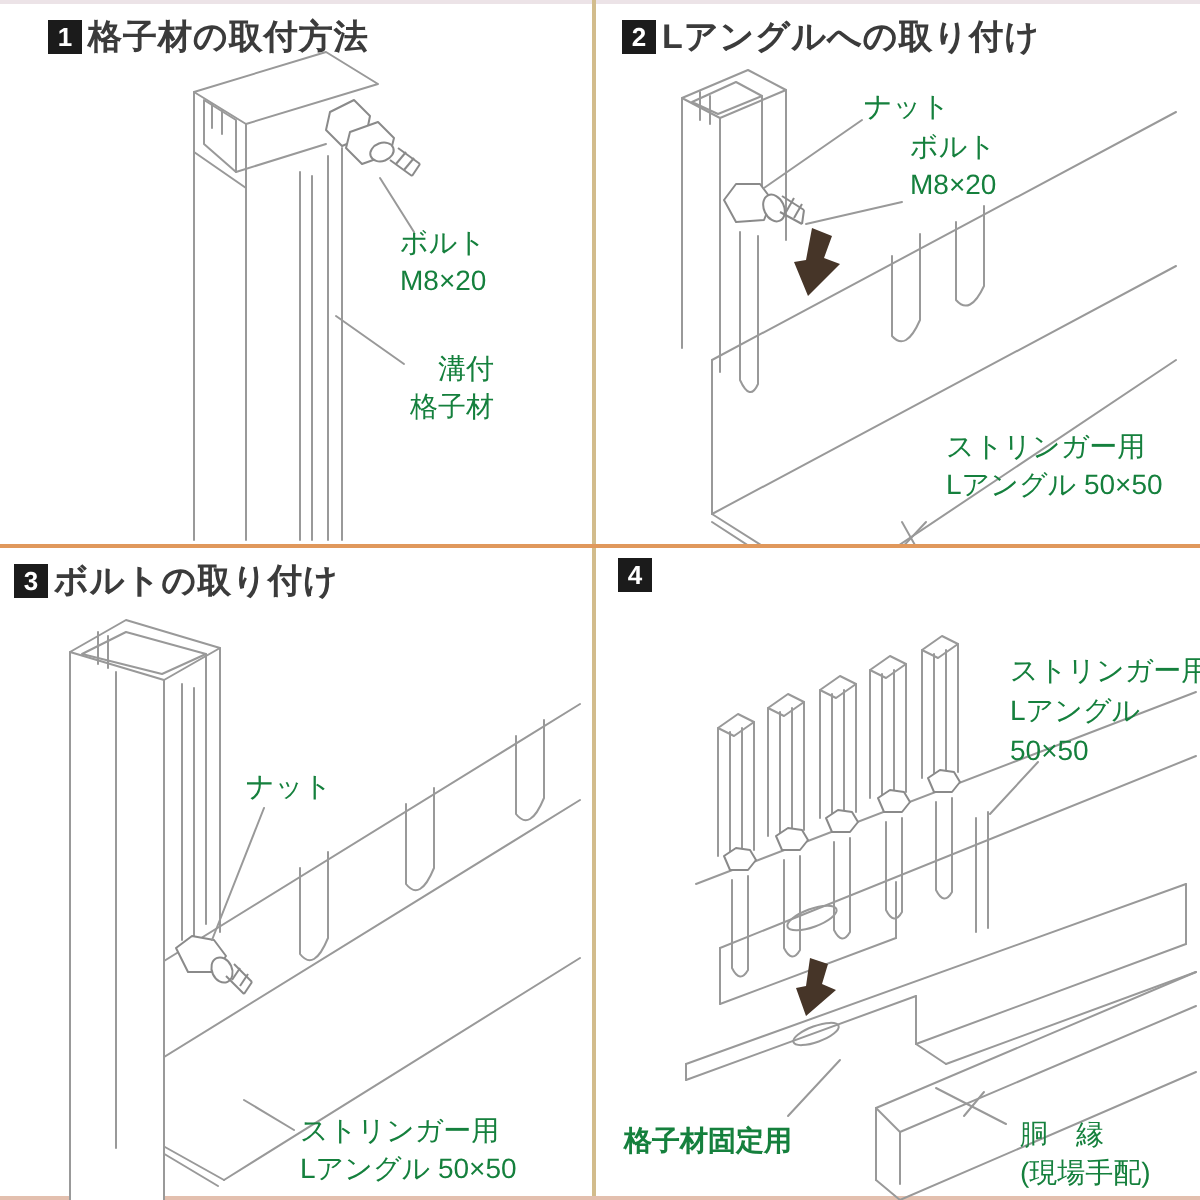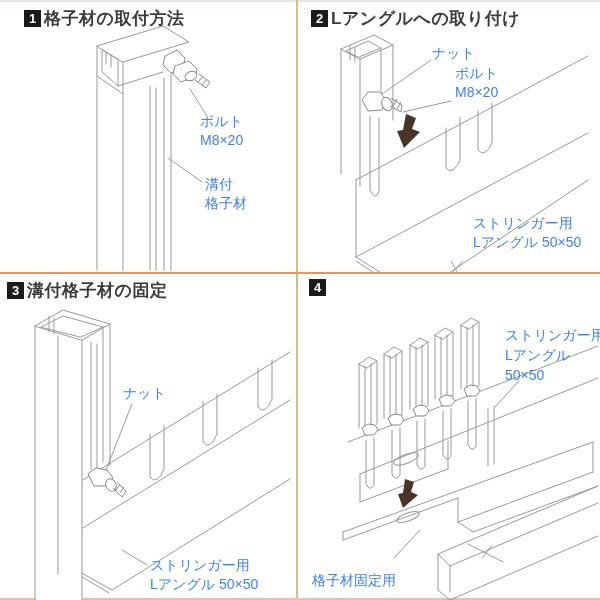--- a/index.html
+++ b/index.html
@@ -13,21 +13,21 @@
   #p1{left:0;top:2px;width:296px;height:270px;}
   #p2{left:298px;top:2px;width:302px;height:270px;}
   #p3{left:0;top:274px;width:296px;height:326px;}
   #p4{left:298px;top:274px;width:302px;height:326px;}
   .ph{position:absolute;top:5px;display:flex;align-items:center;gap:3px;z-index:3;}
   #p1 .ph{left:24px;} #p2 .ph{left:13px;} #p3 .ph{left:7px;} #p4 .ph{left:11px;}
   .num{width:17px;height:17px;background:#1b1b1b;color:#fff;font-weight:bold;font-size:13px;
        display:flex;align-items:center;justify-content:center;flex:0 0 auto;}
   .ttl{margin:0;font-size:17px;font-weight:bold;color:#3b3b3b;letter-spacing:.5px;white-space:nowrap;}
   .panel svg{position:absolute;left:0;top:0;z-index:1;}
-  .lbl{position:absolute;z-index:2;font-size:14px;color:#3b82f6;line-height:19px;white-space:nowrap;}
+  .lbl{position:absolute;z-index:2;font-size:14px;color:#15803d;line-height:19px;white-space:nowrap;}
   .art{stroke:#999;fill:none;stroke-width:1;stroke-linejoin:round;stroke-linecap:round;}
   .hw{stroke:#8a8a8a;fill:#fff;stroke-width:1;stroke-linejoin:round;}
   .arrow{fill:#463528;stroke:none;}
 </style>
 </head>
 <body>
 
 <div class="stage">
   <div class="edge-top"></div>
   <div class="divider-v"></div>
@@ -67,21 +67,21 @@
       </g>
       <g class="art">
         <line x1="190" y1="87" x2="207" y2="114"></line>
         <line x1="168" y1="156" x2="202" y2="180"></line>
       </g>
     </svg>
     <div class="lbl" style="left:200px;top:110px;">
       <div>ボルト</div>
       <div>M8×20</div>
     </div>
-    <div class="lbl" style="left:205px;top:173px;">
+    <div class="lbl" style="left:205px;top:173px;text-align:right;">
       <div>溝付</div>
       <div>格子材</div>
     </div>
   </section>
 
   <section class="panel" id="p2">
     <header class="ph">
       <span class="num">2</span>
       <h2 class="ttl">Lアングルへの取り付け</h2>
     </header>
@@ -135,21 +135,21 @@
     </div>
     <div class="lbl" style="left:175px;top:212px;">
       <div>ストリンガー用</div>
       <div>Lアングル 50×50</div>
     </div>
   </section>
 
   <section class="panel" id="p3">
     <header class="ph">
       <span class="num">3</span>
-      <h2 class="ttl">溝付格子材の固定</h2>
+      <h2 class="ttl">ボルトの取り付け</h2>
     </header>
     <svg width="296" height="326" viewBox="0 0 296 326">
       <g class="art">
         <line x1="44" y1="230" x2="290" y2="78"></line>
         <line x1="44" y1="278" x2="290" y2="126"></line>
         <line x1="44" y1="230" x2="44" y2="278"></line>
         <line x1="44" y1="278" x2="112" y2="316"></line>
         <line x1="112" y1="316" x2="290" y2="205"></line>
         <line x1="47" y1="282" x2="109" y2="319"></line>
         <path d="M150,160 V203 Q157,212 164,195 V152"></path>
@@ -286,19 +286,23 @@
         <line x1="96" y1="284" x2="122" y2="256"></line>
         <line x1="170" y1="270" x2="205" y2="288"></line>
         <line x1="184" y1="284" x2="194" y2="272"></line>
       </g>
     </svg>
     <div class="lbl" style="left:207px;top:51px;line-height:20px;">
       <div>ストリンガー用</div>
       <div>Lアングル</div>
       <div>50×50</div>
     </div>
-    <div class="lbl" style="left:14px;top:296px;line-height:20px;">
+    <div class="lbl" style="left:14px;top:286px;line-height:20px;font-weight:bold;">
       <div>格子材固定用</div>
+    </div>
+    <div class="lbl" style="left:212px;top:284px;">
+      <div>胴　縁</div>
+      <div>(現場手配)</div>
     </div>
   </section>
 
   <div class="edge-bottom"></div>
 </div>
 
 </body></html>

